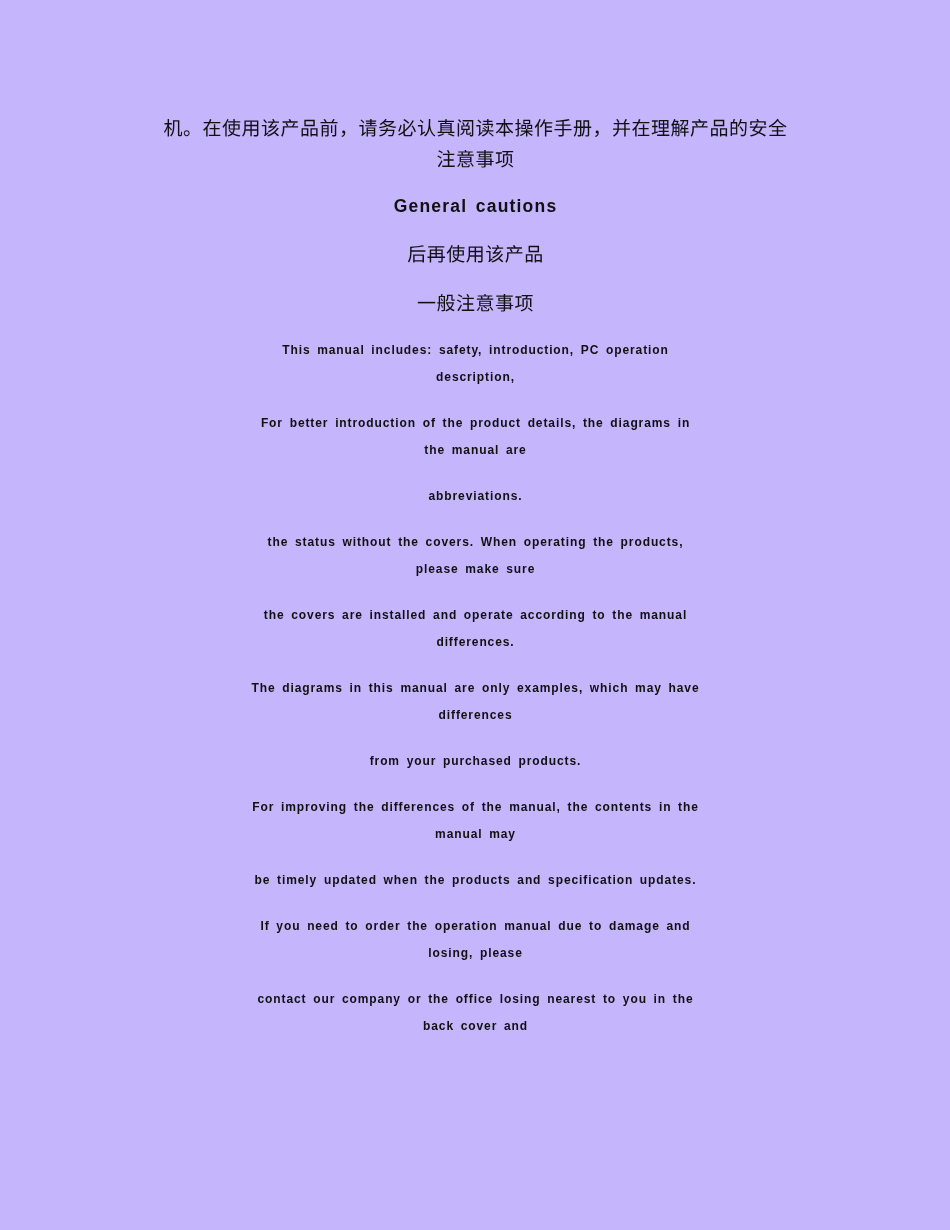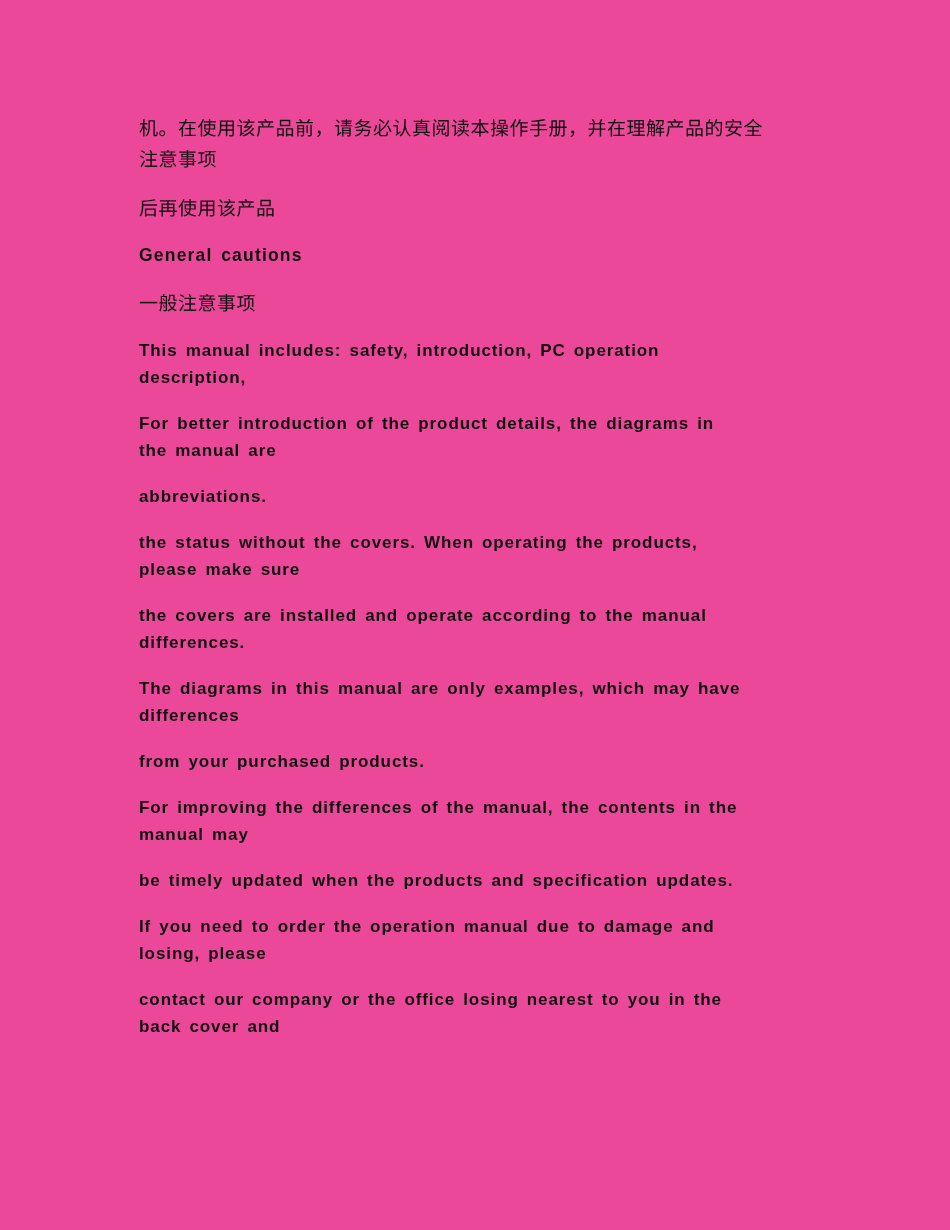--- a/index.html
+++ b/index.html
@@ -4,24 +4,25 @@
 <style>
   html, body {
     margin: 0;
     padding: 0;
     background: #ffffff;
   }
   .page {
     position: relative;
     width: 950px;
     height: 1230px;
-    background: #ec4899;
+    background: #c4b5fd;
     box-sizing: border-box;
     padding: 113px 138px 8px 139px;
     overflow: hidden;
+    text-align: center;
   }
   .para {
     margin: 0;
     padding: 0;
   }
   .para .line {
     display: block;
   }
   
   .para.zh {
@@ -30,21 +31,21 @@
     font-size: 19px;
     line-height: 31px;
     letter-spacing: 0.5px;
     color: #111111;
     margin-bottom: 18px;
   }
   
   .para.en {
     font-family: "Liberation Sans", "DejaVu Sans", sans-serif;
     font-weight: 700;
-    font-size: 17px;
+    font-size: 12px;
     line-height: 27px;
     letter-spacing: 0.9px;
     word-spacing: 2.5px;
     color: #111111;
     margin-bottom: 19px;
   }
   
   .para.heading {
     font-family: "Liberation Sans", "DejaVu Sans", sans-serif;
     font-weight: 700;
@@ -58,25 +59,25 @@
 </style>
 </head>
 <body>
 
 <div class="page">
   <div class="doc-body" id="doc-body">
       <p class="para zh">
         <span class="line">机。在使用该产品前，请务必认真阅读本操作手册，并在理解产品的安全</span>
         <span class="line">注意事项</span>
       </p>
+      <p class="para heading">
+        <span class="line">General cautions</span>
+      </p>
       <p class="para zh">
         <span class="line">后再使用该产品</span>
-      </p>
-      <p class="para heading">
-        <span class="line">General cautions</span>
       </p>
       <p class="para zh">
         <span class="line">一般注意事项</span>
       </p>
       <p class="para en">
         <span class="line">This manual includes: safety, introduction, PC operation</span>
         <span class="line">description,</span>
       </p>
       <p class="para en">
         <span class="line">For better introduction of the product details, the diagrams in</span>

